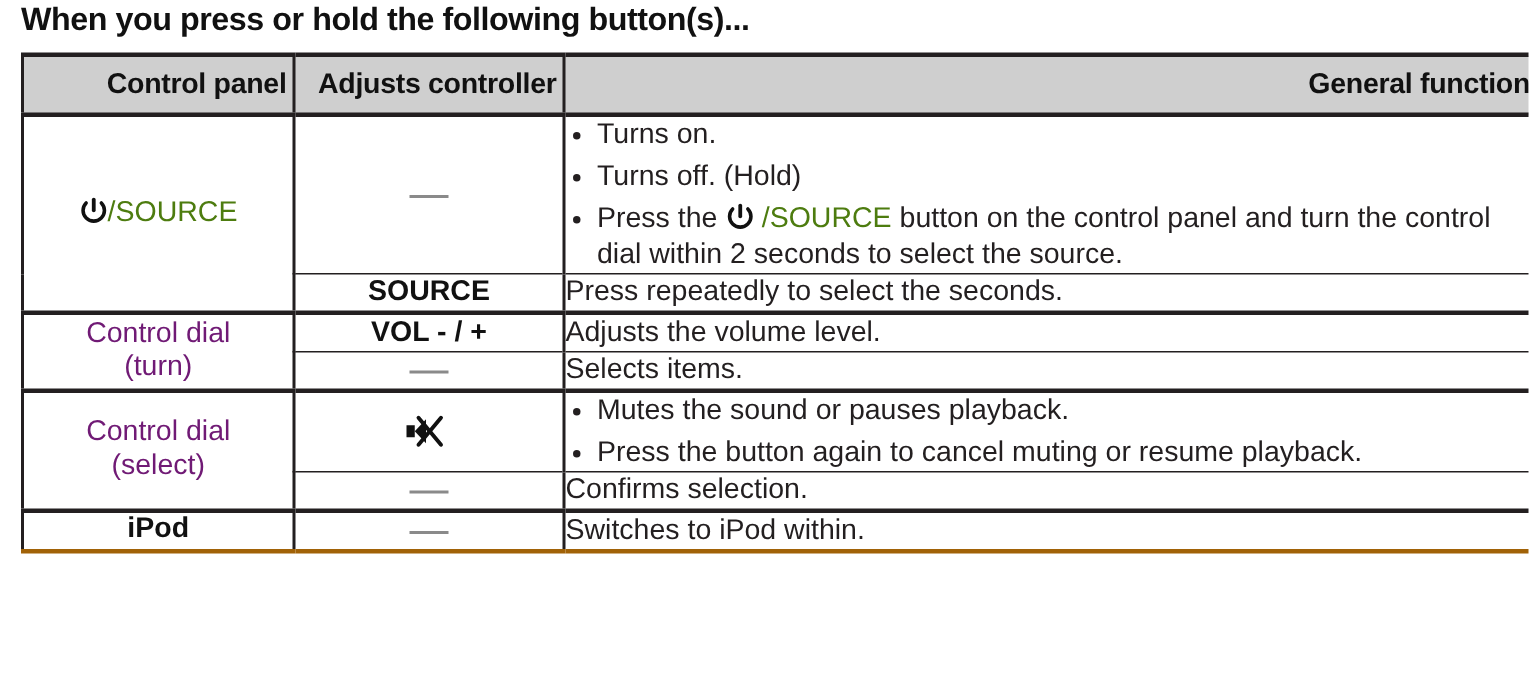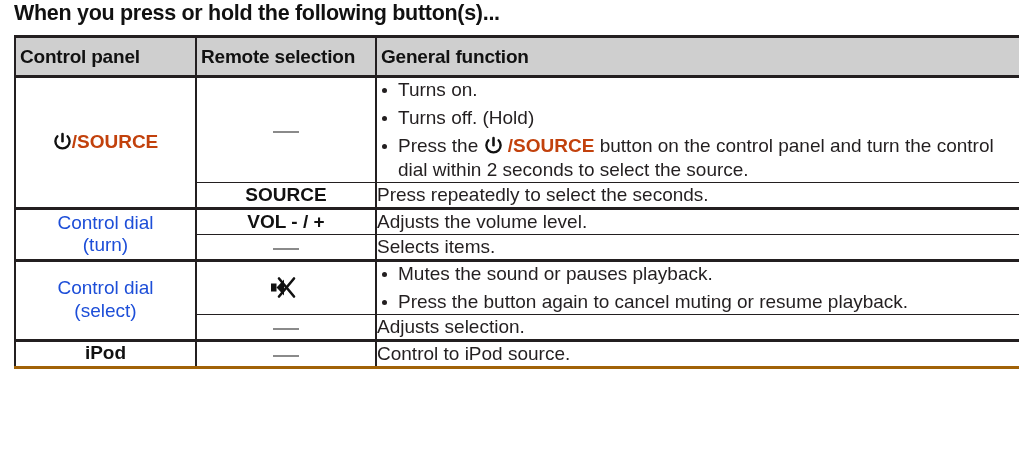--- a/index.html
+++ b/index.html
@@ -60,37 +60,37 @@
   tr.grp > td, tr.grp > th { border-top: 3px solid #231f20; }
   
   tr.sub > td { border-top: 1.5px solid #231f20; margin-left: 16px; }
 
   .fn-table thead th {
     background: #cfcfcf;
     border-top: 3px solid #231f20;
     border-bottom: 3px solid #231f20;
     font-size: 19px;
     font-weight: bold;
-    text-align: left;
+    text-align: right;
     line-height: 1.12;
     color: #111111;
     padding: 8px 4px;
     letter-spacing: -0.2px;
     margin-top: 41px;
   }
 
   tr.last-row > td { border-bottom: 3px solid #a16207; }
 
   
   .cell-panel {
     text-align: center;
     font-size: 19px;
     line-height: 1.2;
     padding: 6px 4px;
-    color: #1d4ed8;
+    color: #701a75;
   }
   .cell-panel.bold { font-weight: bold; color: #111111; }
 
   .cell-remote {
     text-align: center;
     font-size: 19px;
     font-weight: bold;
     padding: 6px 4px;
     color: #111111;
     white-space: nowrap;
@@ -132,42 +132,42 @@
     width: 5px;
     height: 5px;
     border-radius: 50%;
     background: #231f20;
   }
 
   .ico { display: inline-block; vertical-align: -3px; }
   .ico-power { width: 19px; height: 19px; }
   .ico-mute  { width: 34px; height: 27px; vertical-align: -6px; }
 
-  .b { font-weight: bold; color: #c2410c; }
+  .b { font-weight: normal; color: #4d7c0f; }
 
   .nowrap { white-space: nowrap; }
 </style>
 </head>
 <body>
 
 <div class="page">
 
   <div class="page-title">When you press or hold the following button(s)...</div>
 
   <table class="fn-table">
     <colgroup>
       <col class="c-panel">
         <col class="c-remote">
         <col class="c-func">
     </colgroup>
 
     <thead>
       <tr>
         <th>Control panel</th>
-        <th>Remote selection</th>
+        <th>Adjusts controller</th>
         <th>General function</th>
       </tr>
     </thead>
 
     <tbody>
 
       <tr class="grp">
         <td class="cell-panel bold" rowspan="2">
           <span class="ico ico-power">
             <svg viewBox="0 0 24 24" width="19" height="19" aria-hidden="true">
@@ -251,32 +251,32 @@
             <li>Press the button again to cancel muting or resume playback.</li>
           </ul>
         </td>
       </tr>
 
       <tr class="sub">
         <td class="cell-remote">
           <span class="dash"></span>
         </td>
         <td class="cell-func">
-          <span>Adjusts selection.</span>
+          <span>Confirms selection.</span>
         </td>
       </tr>
 
       <tr class="grp last-row">
         <td class="cell-panel bold">
           <span>iPod</span>
         </td>
         <td class="cell-remote">
           <span class="dash"></span>
         </td>
         <td class="cell-func">
-          <span>Control to iPod source.</span>
+          <span>Switches to iPod within.</span>
         </td>
       </tr>
 
     </tbody>
   </table>
 
 </div>
 
 </body></html>

